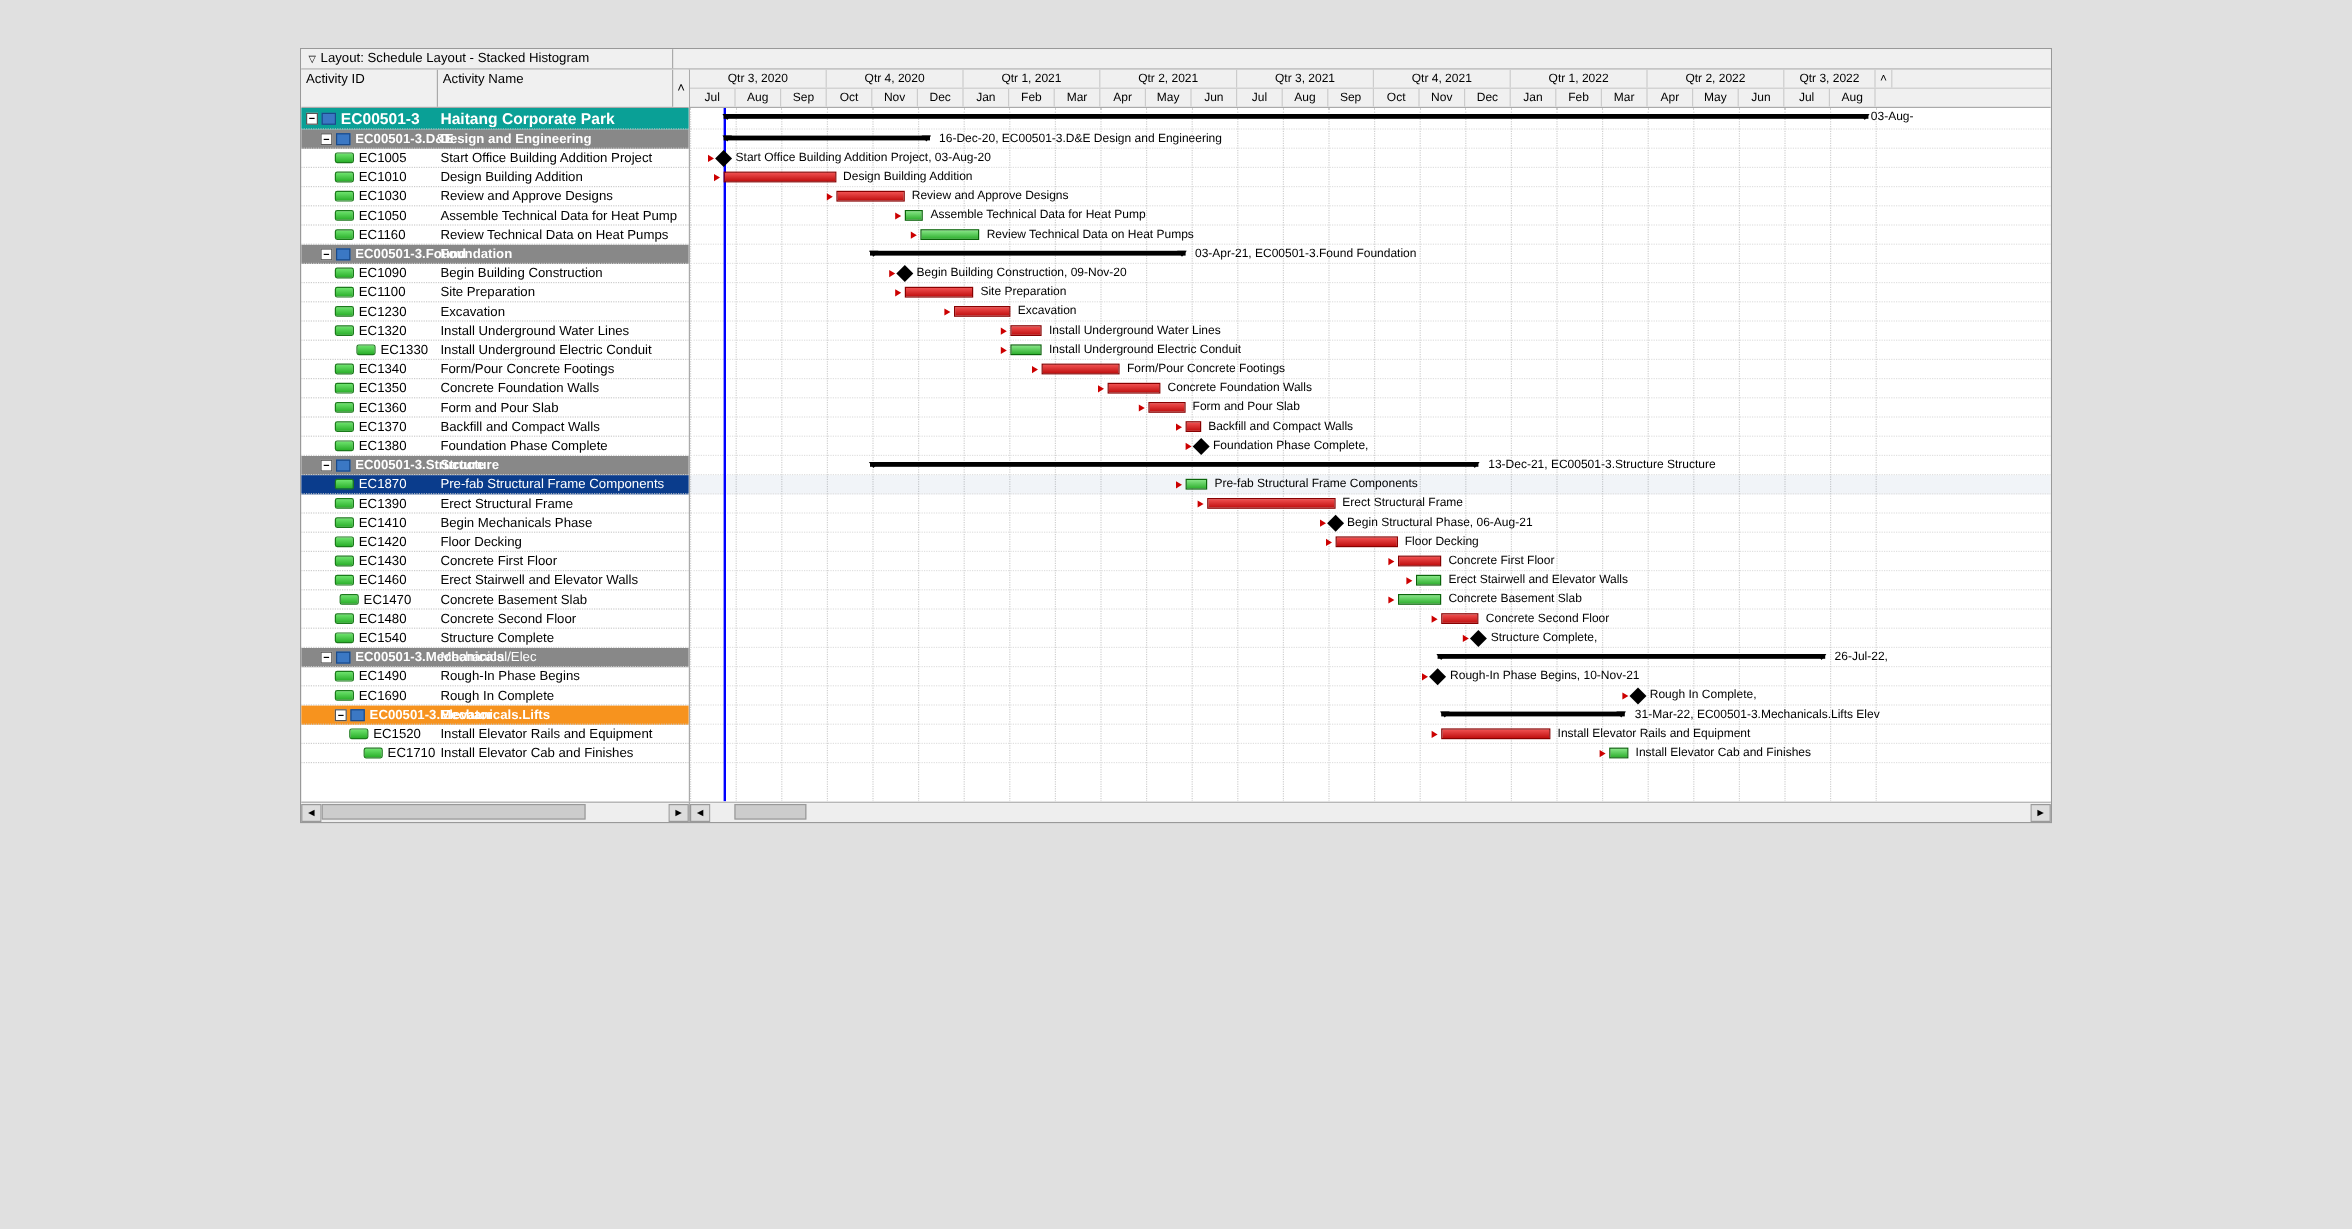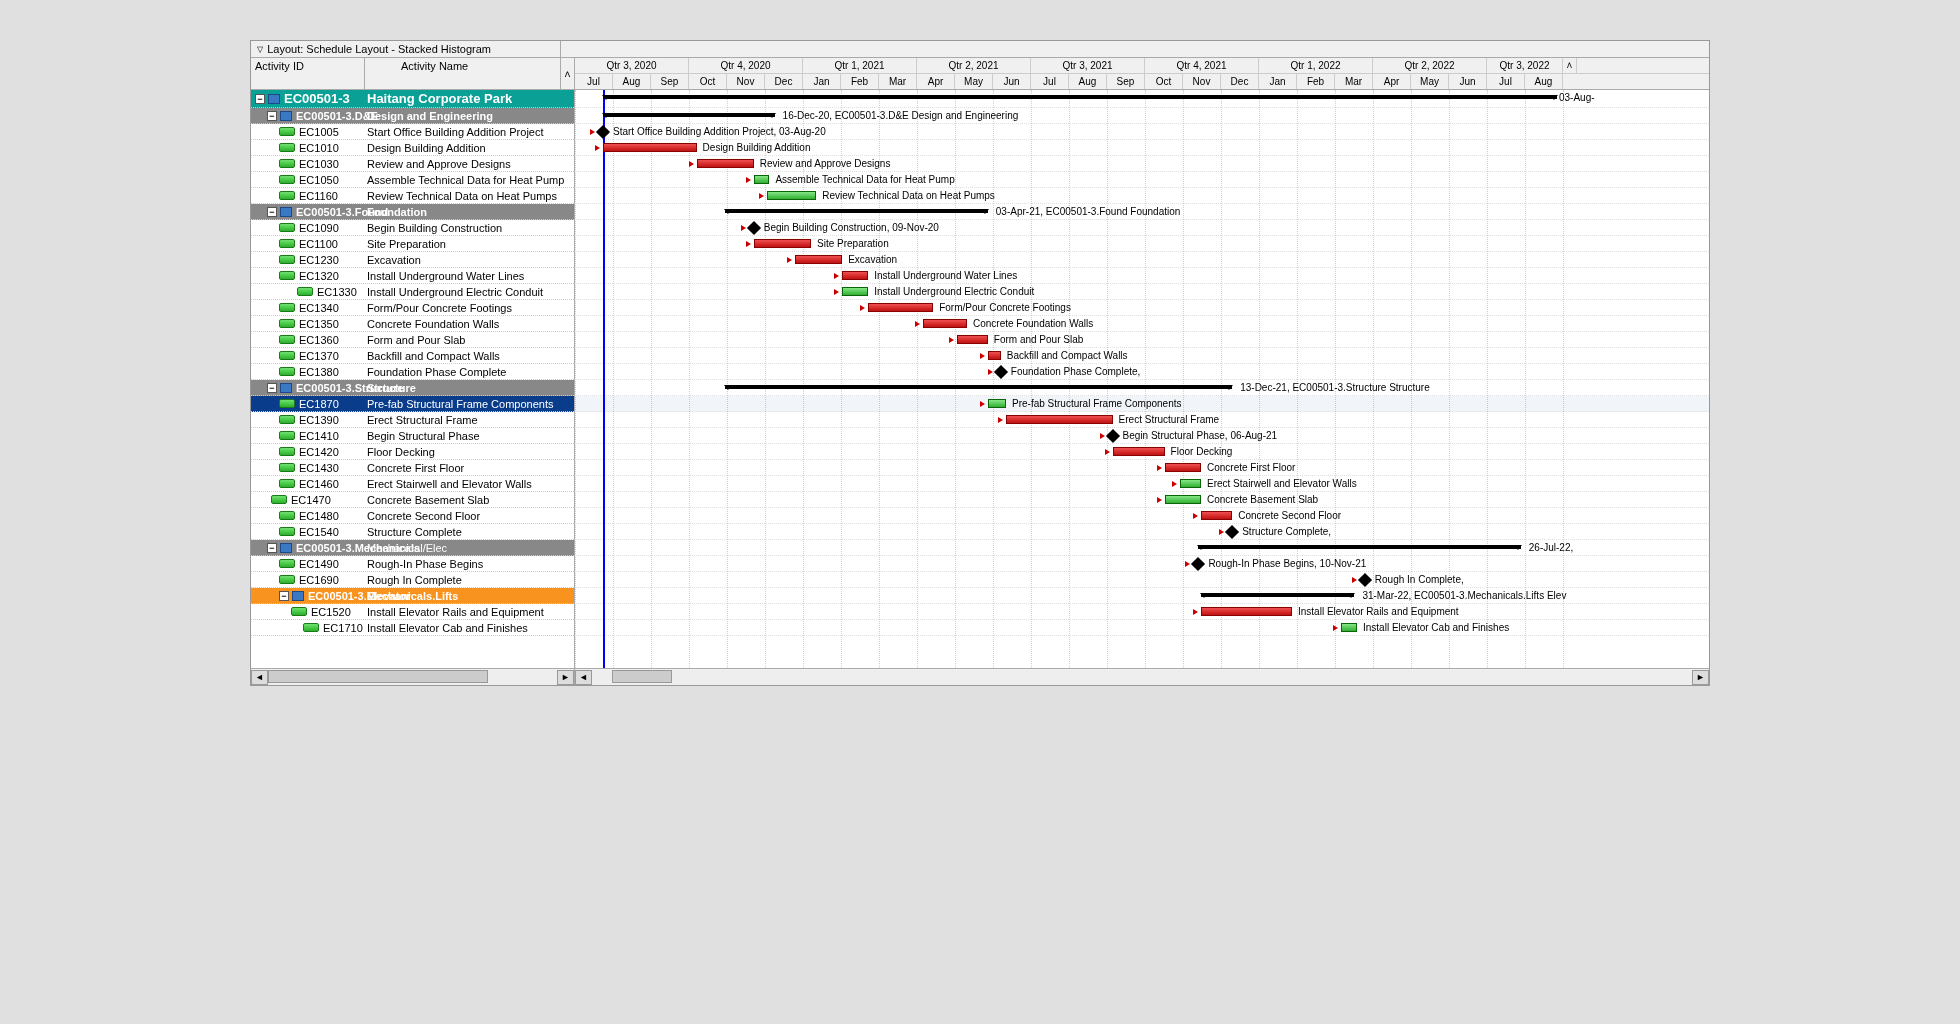--- a/index.html
+++ b/index.html
@@ -7,21 +7,21 @@
 .window { background: #fff; border: 1px solid #999; width: 1460px; margin: 0 auto; }
 .title-bar { background: linear-gradient(#f8f8f8,#ececec); border-bottom: 1px solid #999; padding: 4px 8px; display: flex; justify-content: space-between; align-items: center; }
 .title-bar .title { font-weight: bold; font-size: 13px; }
 .close-btn { width: 14px; height: 14px; background: #d04030; color: #fff; font-size: 10px; line-height: 14px; text-align: center; cursor: pointer; }
 .toolbar { display: flex; border-bottom: 1px solid #aaa; font-size: 11px; background: #f0f0f0; }
 .layout-box { width: 310px; padding: 2px 6px; border-right: 1px solid #aaa; cursor: pointer; display:flex; align-items:center; gap:4px;}
 .filter-box { flex: 1; padding: 2px 6px; cursor: pointer; }
 .content { display: flex; height: 610px; }
 .left-pane { width: 324px; border-right: 1px solid #aaa; display: flex; flex-direction: column; overflow: hidden; }
 .right-pane { flex: 1; overflow: hidden; position: relative; display: flex; flex-direction: column; }
-.left-header { display: flex; background: #f0f0f0; border-bottom: 1px solid #aaa; height: 32px; gap: 32px; }
+.left-header { display: flex; background: #f0f0f0; border-bottom: 1px solid #aaa; height: 32px; }
 .lh-id { width: 114px; padding: 2px 4px; border-right: 1px solid #aaa; cursor:pointer; }
 .lh-name { flex: 1; padding: 2px 4px; cursor:pointer; }
 .lh-scroll { width: 14px; text-align: center; line-height:32px; border-left:1px solid #aaa; cursor:pointer; background:#f0f0f0; }
 .activity-list { flex: 1; overflow-y: hidden; position:relative; }
 .row { display: flex; align-items: center; height: 16px; font-size: 11px; border-bottom: 1px dotted #ccc; white-space: nowrap; overflow:hidden; }
 .row.header-proj { background: #0aa096; color: #fff; font-weight: bold; height:18px; font-size:13px; }
 .row.header-wbs { background: #888; color: #fff; font-weight: bold; height:16px; }
 .row.header-wbs-orange { background: #f7931e; color: #fff; font-weight: bold; height:16px; }
 .row.selected { background: #0a3c8c; color: #fff; }
 .row .cell-id { width: 114px; padding: 0 2px; display: flex; align-items: center; }
@@ -222,21 +222,21 @@
               <span class="act-icon"></span>
               <span>EC1390</span>
             </div>
             <div class="cell-name">Erect Structural Frame</div>
           </div>
           <div class="row">
             <div class="cell-id" style="padding-left:28px">
               <span class="act-icon"></span>
               <span>EC1410</span>
             </div>
-            <div class="cell-name">Begin Structural Phase</div>
+            <div class="cell-name">Begin Mechanicals Phase</div>
           </div>
           <div class="row">
             <div class="cell-id" style="padding-left:28px">
               <span class="act-icon"></span>
               <span>EC1420</span>
             </div>
             <div class="cell-name">Floor Decking</div>
           </div>
           <div class="row">
             <div class="cell-id" style="padding-left:28px">
@@ -246,21 +246,21 @@
             <div class="cell-name">Concrete First Floor</div>
           </div>
           <div class="row">
             <div class="cell-id" style="padding-left:28px">
               <span class="act-icon"></span>
               <span>EC1460</span>
             </div>
             <div class="cell-name">Erect Stairwell and Elevator Walls</div>
           </div>
           <div class="row">
-            <div class="cell-id" style="padding-left:20px">
+            <div class="cell-id" style="padding-left:32px">
               <span class="act-icon"></span>
               <span>EC1470</span>
             </div>
             <div class="cell-name">Concrete Basement Slab</div>
           </div>
           <div class="row">
             <div class="cell-id" style="padding-left:28px">
               <span class="act-icon"></span>
               <span>EC1480</span>
             </div>

